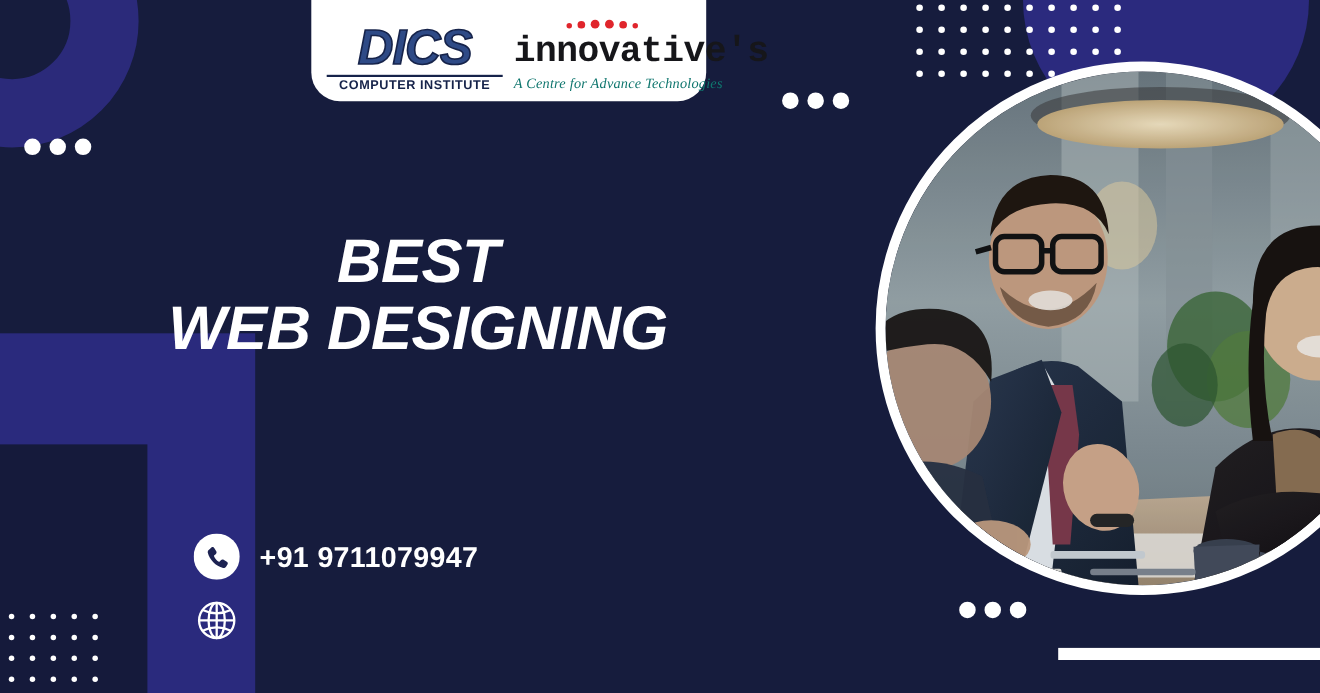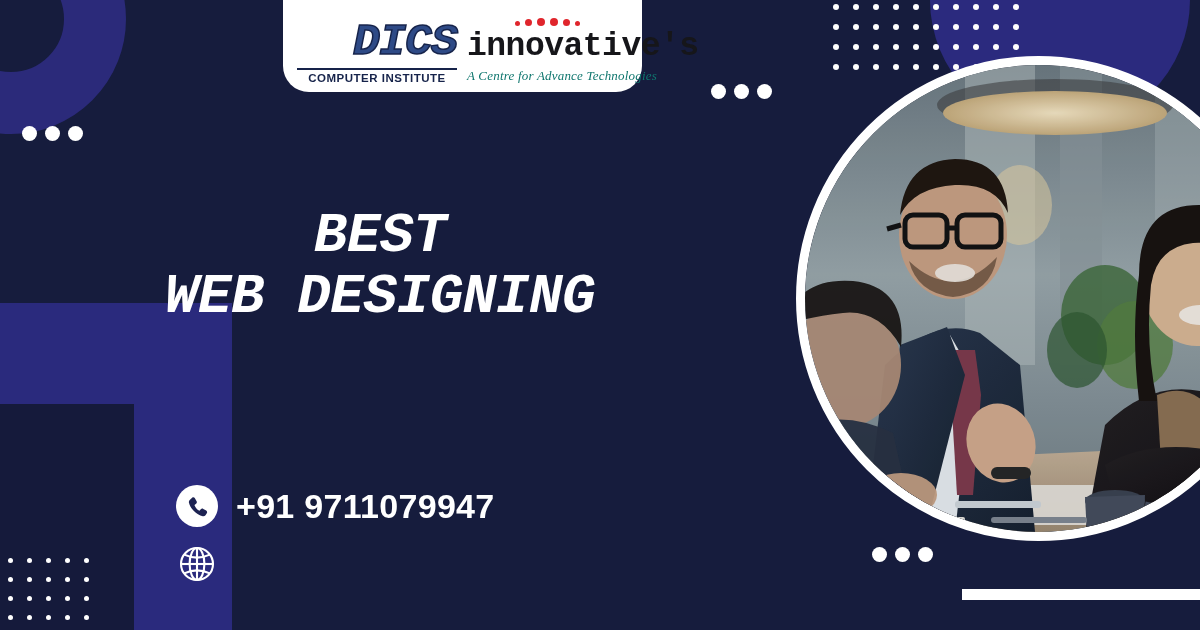--- a/index.html
+++ b/index.html
@@ -113,29 +113,29 @@
     background: #ffffff;
     border-radius: 0 0 26px 26px;
     display: flex;
     align-items: flex-end;
     padding: 0 14px 8px 14px;
     box-sizing: border-box;
     gap: 10px;
   }
   .logo-dics { width: 160px; flex: none; }
   .logo-dics-word {
-    font-family: Liberation Mono, monospace;
+    font-family: Liberation Sans, sans-serif;
     font-style: italic;
     font-weight: bold;
     font-size: 45px;
     letter-spacing: -1px;
     color: #2e4a86;
     -webkit-text-stroke: 1.5px #16234a;
     line-height: 1;
-    text-align: right;
+    text-align: center;
   }
   .logo-rule {
     height: 2px;
     background: #16234a;
     margin: 3px 0 2px 0;
   }
   .logo-dics-sub {
     font-size: 11.5px;
     font-weight: bold;
     letter-spacing: 0.5px;
@@ -176,21 +176,21 @@
   }
 
   
   .headline {
     position: absolute;
     left: 0;
     top: 168px;
     width: 760px;
     text-align: center;
     color: #ffffff;
-    font-family: Liberation Mono, monospace;
+    font-family: Liberation Sans, sans-serif;
     font-weight: bold;
     font-style: italic;
     font-size: 56px;
     line-height: 1.09;
     letter-spacing: -0.5px;
     z-index: 5;
   }
   .headline .l1 { display: block; }
   .headline .l2 { display: block; }
   .headline .l3 { display: block; }
@@ -205,21 +205,21 @@
   .contact-row {
     display: flex;
     align-items: center;
     gap: 18px;
     margin-bottom: 16px;
   }
   .contact-text {
     color: #ffffff;
     font-family: "Liberation Sans", sans-serif;
     font-weight: bold;
-    font-size: 34px;
+    font-size: 26px;
     letter-spacing: 0.3px;
   }
   .icon-circle {
     width: 42px;
     height: 42px;
     flex: none;
     display: flex;
     align-items: center;
     justify-content: center;
   }

